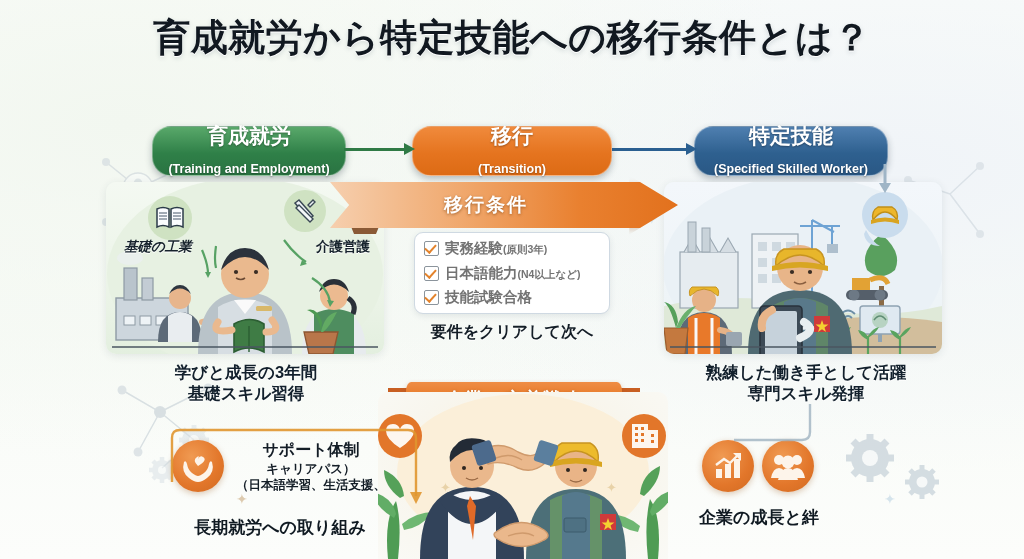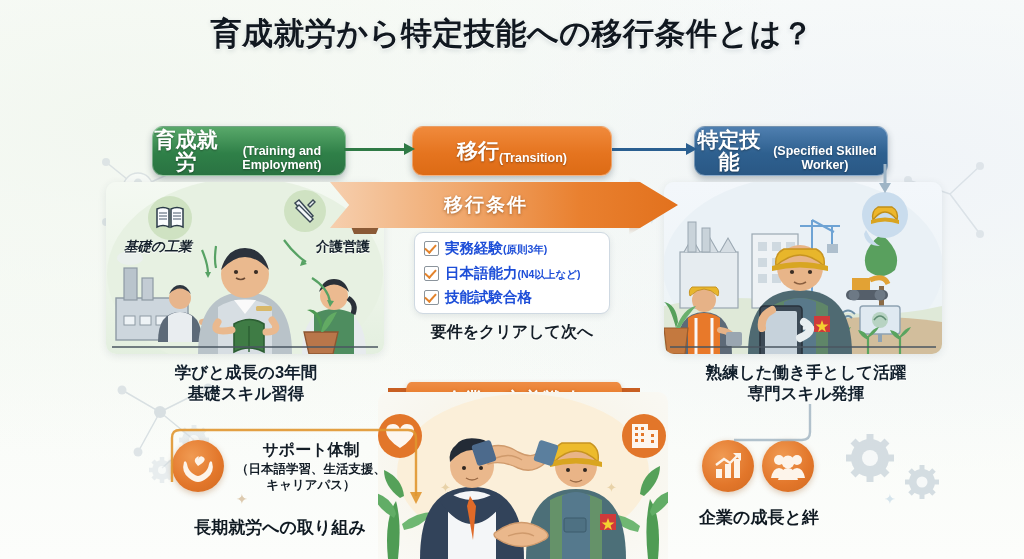--- a/index.html
+++ b/index.html
@@ -18,31 +18,31 @@
 
   
   .deco{position:absolute;pointer-events:none;}
   .net{opacity:.5;}
   .gear-d{opacity:.55;}
   .spark{color:#cfe0ea;opacity:.85;font-size:14px;line-height:1;}
 
   
   .title{
     position:absolute;left:0;right:0;top:14px;text-align:center;
-    color:#111820;font-weight:bold;font-size:31px;line-height:1.32;
+    color:#111820;font-weight:bold;font-size:37px;line-height:1.32;
     letter-spacing:.5px;
     text-shadow:0 1px 0 #ffffff, 0 2px 5px rgba(40,60,80,.18);
   }
   .title .l2{display:block;}
 
   
   .chip{
-    position:absolute;border-radius:11px;color:#fff;text-align:center;
+    position:absolute;border-radius:19px;color:#fff;text-align:center;
     box-shadow:0 3px 7px rgba(30,45,60,.3);
-    display:flex;flex-direction:row;align-items:center;justify-content:center;
+    display:flex;flex-direction:column;align-items:center;justify-content:center;
     border:1px solid rgba(255,255,255,.35);
   }
   .chip .jp{font-weight:bold;font-size:21px;line-height:1.05;
     text-shadow:0 1px 2px rgba(0,0,0,.35);}
   .chip .en{font-weight:bold;font-size:12.5px;line-height:1.1;margin-top:16px;
     text-shadow:0 1px 2px rgba(0,0,0,.35);}
   #chip-train{left:152px;top:126px;width:192px;height:48px;
     background:linear-gradient(180deg,#59a86a 0%,#2f8048 55%,#2a7342 100%);}
   #chip-trans{left:412px;top:126px;width:198px;height:48px;
     background:linear-gradient(180deg,#f08a3c 0%,#e5741f 55%,#dd6b15 100%);}
@@ -84,21 +84,21 @@
   #checkcard{position:absolute;left:414px;top:232px;width:196px;height:82px;
     background:#ffffff;border:1.3px solid #cfd9e2;border-radius:9px;
     box-shadow:0 2px 6px rgba(40,60,80,.10);
     padding:6px 8px 6px 9px;box-sizing:border-box;
     display:flex;flex-direction:column;justify-content:space-between;}
   .crow{display:flex;align-items:center;gap:6px;}
   .cbox{width:13px;height:13px;border:1.4px solid #8b949c;border-radius:2px;
     background:#fff;position:relative;flex:0 0 auto;}
   .cbox:after{content:"";position:absolute;left:2px;top:0px;width:5px;height:9px;
     border:solid #e3832c;border-width:0 2.4px 2.4px 0;transform:rotate(42deg);}
-  .ctxt{color:#1d4ed8;font-weight:bold;font-size:14.5px;white-space:nowrap;}
+  .ctxt{color:#737373;font-weight:bold;font-size:14.5px;white-space:nowrap;}
   .ctxt .sm{font-size:10.5px;font-weight:bold;}
   #clear-note{position:absolute;left:398px;top:322px;width:228px;text-align:center;
     color:#131d26;font-weight:bold;font-size:16px;text-shadow:0 1px 0 #fff;}
 
   
   #ribbon{position:absolute;left:392px;top:382px;width:244px;height:34px;}
   #ribbon .tail{position:absolute;top:6px;width:42px;height:26px;background:#c85f22;
     clip-path:polygon(0 0,100% 0,100% 100%,0 100%,18% 50%);}
   #ribbon .tail.l{left:-4px;transform:scaleX(-1);}
   #ribbon .tail.r{right:-4px;}
@@ -609,22 +609,22 @@
   </div>
 
   <div class="circ" id="icon-heart-hands">
     <svg width="34" height="32" viewBox="0 0 34 32">
       <path d="M17 16 q-6-6-1-9 q3-2 1 2 q2-4 5-2 q5 3-5 9z" fill="#fdf4ea"></path>
       <path d="M3 12 q-3 10 5 16 q5 4 9 4 q4 0 9-4 q8-6 5-16 q-2-2-3 2 q-1 6-5 9 q-4 3-6 3 q-2 0-6-3 q-4-3-5-9 q-1-4-3-2z" fill="#fdf4ea"></path>
     </svg>
   </div>
   <div id="support-txt">
     <span class="t1">サポート体制</span>
+    <span class="t2">キャリアパス）</span>
     <span class="t2">（日本語学習、生活支援、</span>
-    <span class="t2">キャリアパス）</span>
   </div>
   <div id="long-note">長期就労への取り組み</div>
 
   <svg class="deco" style="left:164px;top:424px;" width="260" height="86" viewBox="0 0 260 86">
     <path d="M8 58 L8 14 q0-8 8-8 L244 6 q8 0 8 8 L252 72" stroke="#e0962f" stroke-width="2.4" fill="none" opacity=".9"></path>
     <path d="M246 68 l6 12 l6-12z" fill="#e0962f" opacity=".9"></path>
   </svg>
 
   <div class="circ" id="icon-growth">
     <svg width="32" height="30" viewBox="0 0 32 30">

